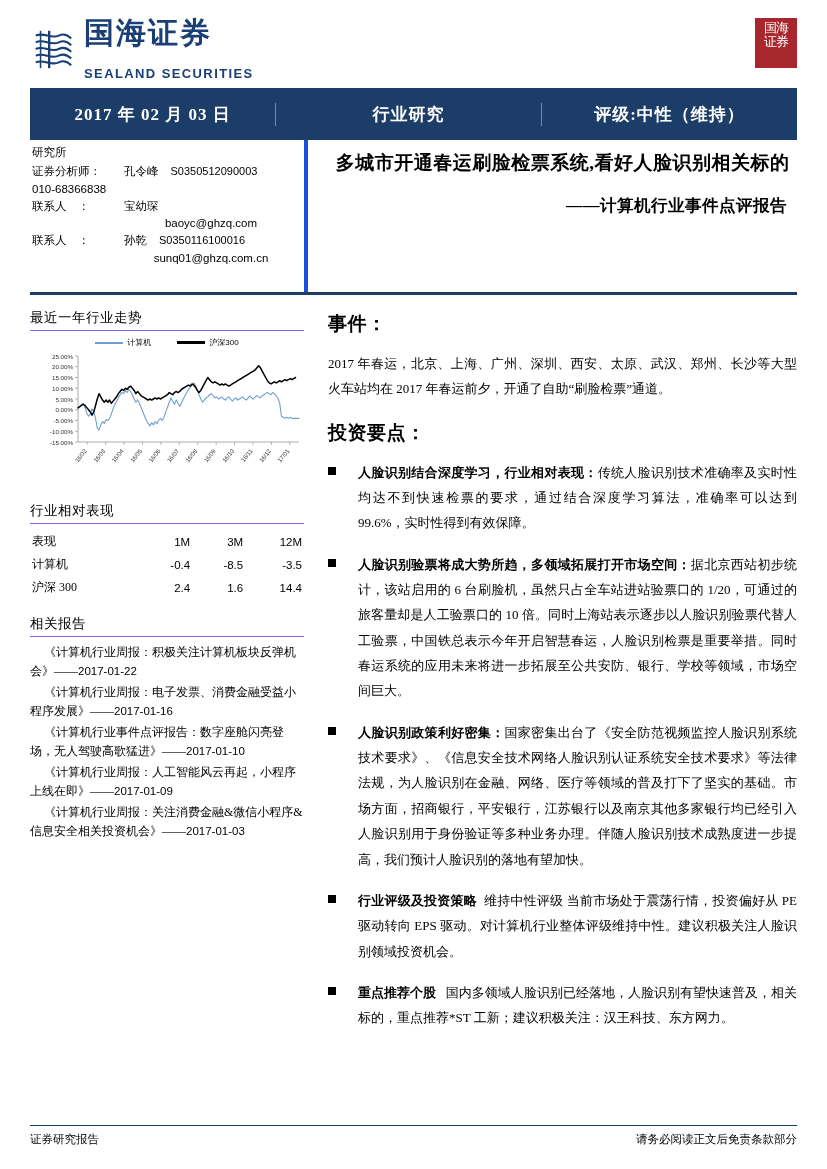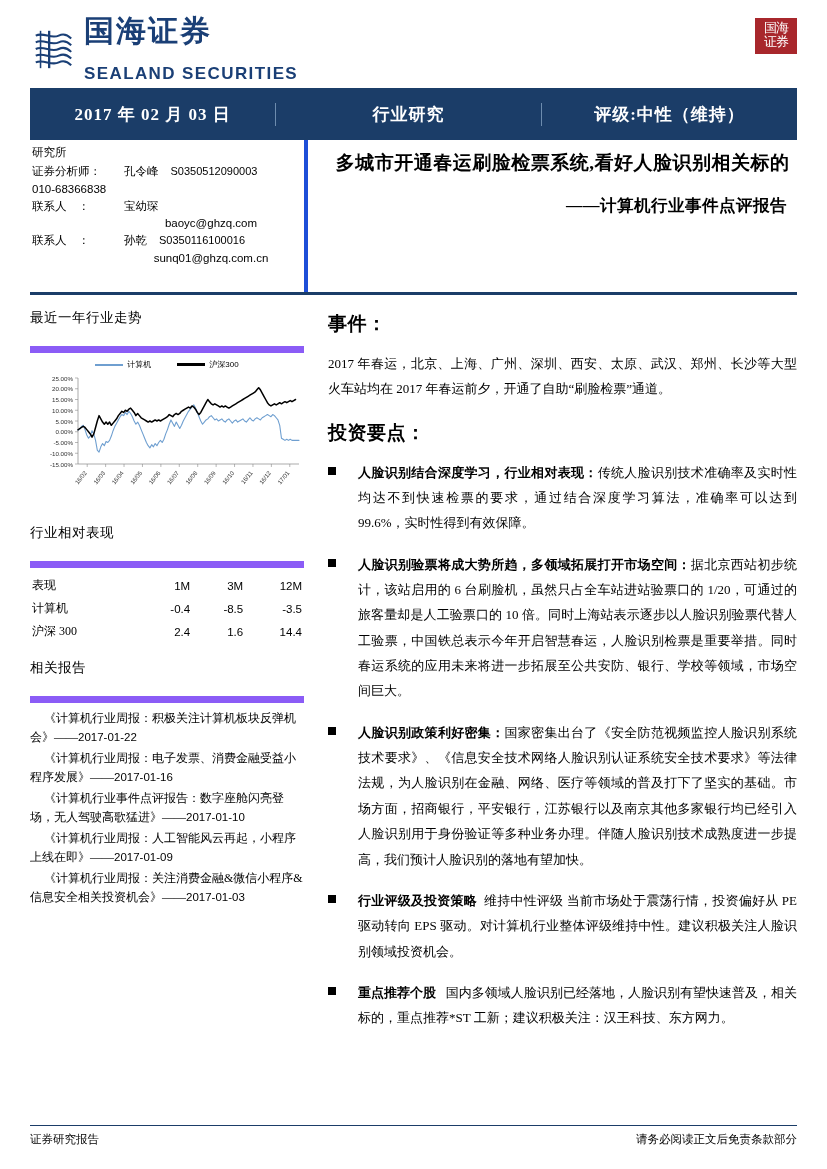--- a/index.html
+++ b/index.html
@@ -36,32 +36,32 @@
   .logo-text { display: flex; flex-direction: column; line-height: 1; }
   .logo-cn {
     font-family: "Liberation Sans", sans-serif;
     font-size: 30px;
     font-weight: bold;
     color: #1a3f76;
     letter-spacing: 2px;
   }
   .logo-en {
     font-family: "Liberation Sans", sans-serif;
-    font-size: 17px;
+    font-size: 13px;
     font-weight: bold;
     color: #1a3f76;
     letter-spacing: 1.4px;
     margin-top: 19px;
   }
   .seal {
     position: absolute;
     right: 0;
     top: 18px;
     width: 42px;
-    height: 36px;
+    height: 50px;
     background: #a8272c;
     color: #fff;
     font-family: "Liberation Serif", serif;
     font-size: 13px;
     line-height: 1.05;
     text-align: center;
     padding: 3px 0 0 0;
     box-sizing: border-box;
     letter-spacing: -1px;
   }
@@ -153,22 +153,22 @@
   }
   .col-right {
     flex: 1;
     padding-left: 10px;
     box-sizing: border-box;
   }
 
   .sec-title {
     font-family: Liberation Mono, monospace;
     font-size: 13.5px;
-    padding-bottom: 19px;
-    border-bottom: 7px solid #8b5cf6;
+    padding-bottom: 3px;
+    border-bottom: 1px solid #8b5cf6;
     margin-bottom: 6px;
     letter-spacing: 0.5px;
   }
 
   
   .chart-box { margin: 6px 0 16px 0; }
   .legend {
     display: flex;
     justify-content: center;
     gap: 26px;

